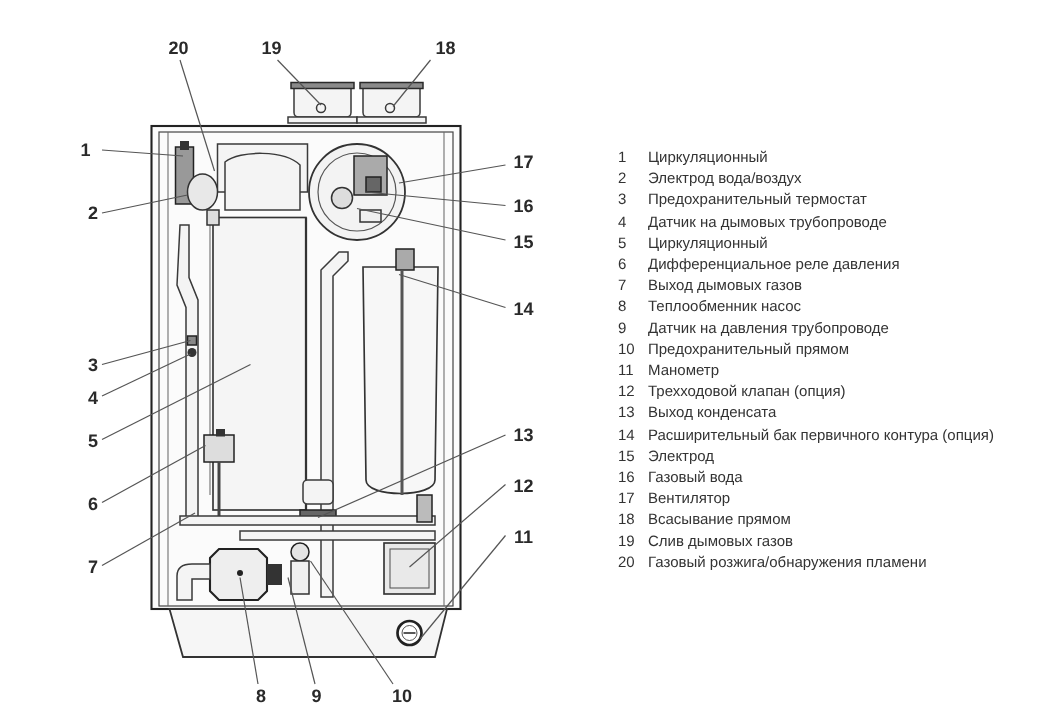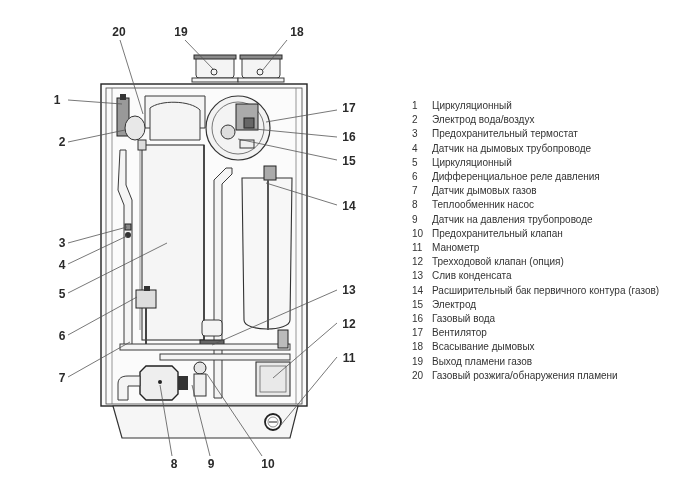--- a/index.html
+++ b/index.html
@@ -177,67 +177,67 @@
     <div class="legend-item">
       <span class="legend-num">5</span>
       <span class="legend-text">Циркуляционный</span>
     </div>
     <div class="legend-item">
       <span class="legend-num">6</span>
       <span class="legend-text">Дифференциальное реле давления</span>
     </div>
     <div class="legend-item">
       <span class="legend-num">7</span>
-      <span class="legend-text">Датчик дымовых газов</span>
+      <span class="legend-text">Выход дымовых газов</span>
     </div>
     <div class="legend-item">
       <span class="legend-num">8</span>
       <span class="legend-text">Теплообменник насос</span>
     </div>
     <div class="legend-item">
       <span class="legend-num">9</span>
       <span class="legend-text">Датчик на давления трубопроводе</span>
     </div>
     <div class="legend-item">
       <span class="legend-num">10</span>
-      <span class="legend-text">Предохранительный клапан</span>
+      <span class="legend-text">Предохранительный прямом</span>
     </div>
     <div class="legend-item">
       <span class="legend-num">11</span>
       <span class="legend-text">Манометр</span>
     </div>
     <div class="legend-item">
       <span class="legend-num">12</span>
       <span class="legend-text">Трехходовой клапан (опция)</span>
     </div>
     <div class="legend-item">
       <span class="legend-num">13</span>
-      <span class="legend-text">Слив конденсата</span>
+      <span class="legend-text">Выход конденсата</span>
     </div>
     <div class="legend-item">
       <span class="legend-num">14</span>
-      <span class="legend-text">Расширительный бак первичного контура (газов)</span>
+      <span class="legend-text">Расширительный бак первичного контура (опция)</span>
     </div>
     <div class="legend-item">
       <span class="legend-num">15</span>
       <span class="legend-text">Электрод</span>
     </div>
     <div class="legend-item">
       <span class="legend-num">16</span>
       <span class="legend-text">Газовый вода</span>
     </div>
     <div class="legend-item">
       <span class="legend-num">17</span>
       <span class="legend-text">Вентилятор</span>
     </div>
     <div class="legend-item">
       <span class="legend-num">18</span>
-      <span class="legend-text">Всасывание дымовых</span>
+      <span class="legend-text">Всасывание прямом</span>
     </div>
     <div class="legend-item">
       <span class="legend-num">19</span>
-      <span class="legend-text">Выход пламени газов</span>
+      <span class="legend-text">Слив дымовых газов</span>
     </div>
     <div class="legend-item">
       <span class="legend-num">20</span>
       <span class="legend-text">Газовый розжига/обнаружения пламени</span>
     </div>
   </div>
 
 </body></html>

